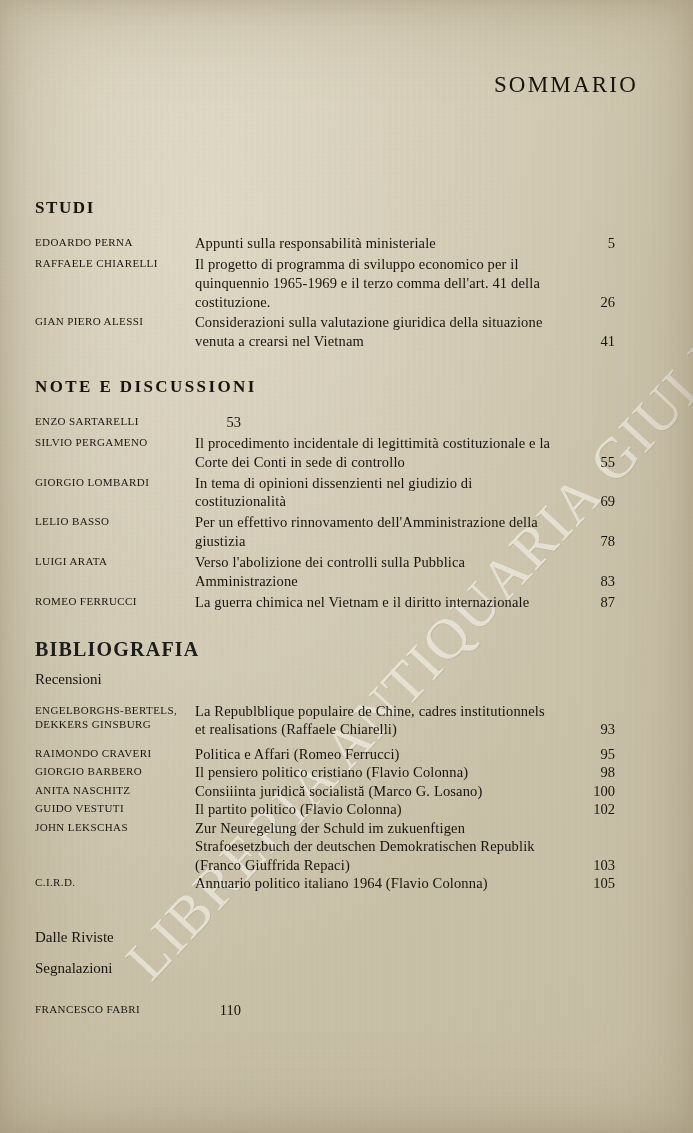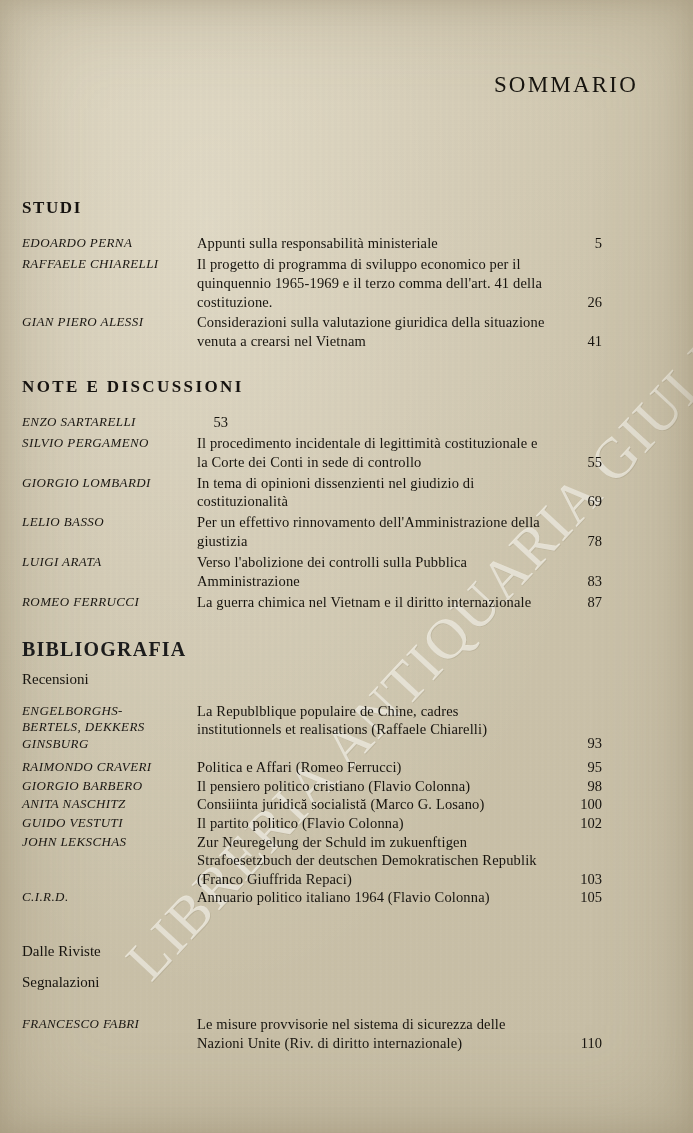--- a/index.html
+++ b/index.html
@@ -69,21 +69,21 @@
     position: absolute;
     right: 55px;
     top: 72px;
     font-size: 23px;
     letter-spacing: 2.2px;
     font-family: "Liberation Serif", serif;
     color: #17140f;
   }
   .toc {
     position: absolute;
-    left: 22px;
+    left: 35px;
     top: 198px;
     width: 580px;
   }
   .section-title {
     font-size: 17px;
     font-weight: bold;
     letter-spacing: 1.6px;
     margin: 0 0 16px 0;
     color: #161310;
   }
@@ -95,35 +95,33 @@
   }
   .entry {
     display: flex;
     align-items: flex-start;
     margin-bottom: 2px;
     line-height: 1.30;
   }
   .author {
     width: 160px;
     flex: 0 0 160px;
-    font-size: 13px;
+    font-size: 11px;
     letter-spacing: 0.4px;
     font-variant: small-caps;
     text-transform: uppercase;
     color: #1a1713;
     padding-top: 1px;
-    font-style: italic;
   }
   .title {
     flex: 1 1 auto;
     font-size: 14.5px;
     color: #17140f;
     padding-right: 10px;
     letter-spacing: 0.15px;
-    margin-left: 15px;
   }
   .page-num {
     flex: 0 0 46px;
     text-align: right;
     font-size: 14.5px;
     color: #17140f;
     align-self: flex-end;
   }
   .page-num.top {
     align-self: flex-start;
@@ -272,21 +270,20 @@
           <div class="page-num top">105</div>
         </div>
 
         <div class="gap-lg"></div>
         <div class="subhead">Dalle Riviste</div>
         <div class="subhead">Segnalazioni</div>
         <div class="gap-sm"></div>
 
         <div class="entry">
           <div class="author">Francesco Fabri</div>
-          <div class="title">Le misure provvisorie nel sistema di sicurezza delle Nazioni Unite (Riv. di diritto internazionale)</div>
           <div class="page-num">110</div>
         </div>
       </div>
 
     </div>
   </div>
 
   <div class="vignette"></div>
 </div>
 

